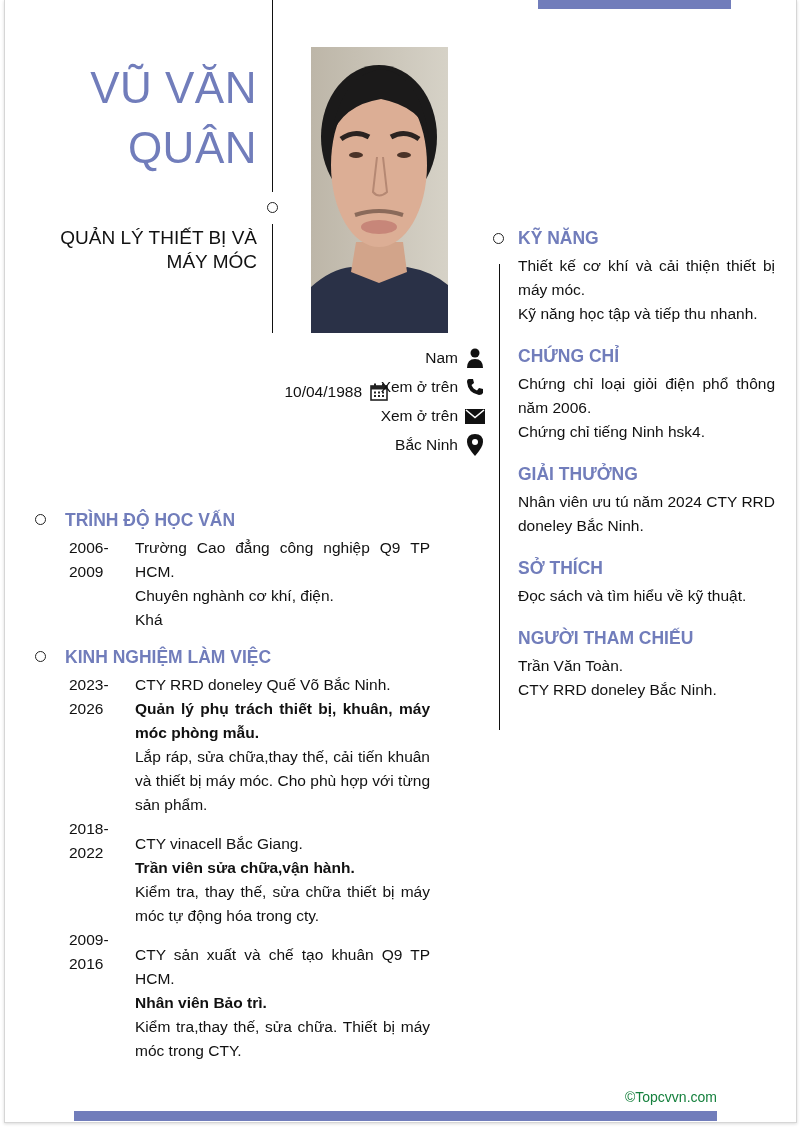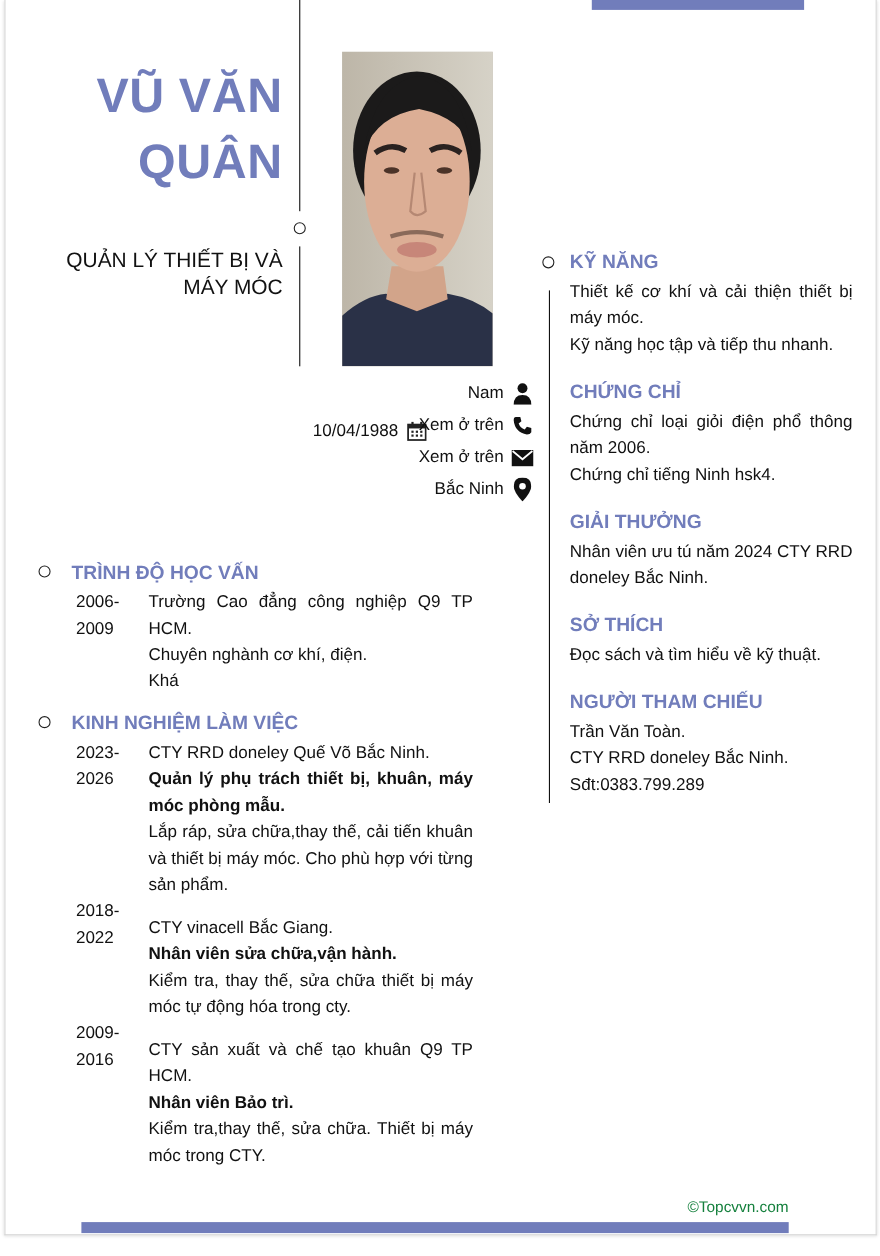--- a/index.html
+++ b/index.html
@@ -7,21 +7,21 @@
          font-family: "Liberation Sans", "DejaVu Sans", sans-serif; color: #111; }
   .page { position: absolute; left: 4px; top: 0; width: 791px; height: 1122px;
           border: 1px solid #d6d6d6; border-top: none; box-shadow: 0 1px 3px rgba(0,0,0,0.15); background: #fff; }
   .bar-top { position: absolute; left: 538px; top: 0; width: 193px; height: 9px; background: #717dbb; }
   .bar-bottom { position: absolute; left: 74px; top: 1111px; width: 643px; height: 10px; background: #717dbb; }
 
   .vline { position: absolute; width: 1px; background: #111; }
   .circle { position: absolute; width: 9px; height: 9px; border: 1px solid #222; border-radius: 50%; background: #fff; }
 
   .name { position: absolute; right: 543px; top: 58px; text-align: right; color: #717dbb;
-          font-weight: bold; font-size: 44px; line-height: 60px; letter-spacing: 0.5px; }
+          font-weight: normal; font-size: 44px; line-height: 60px; letter-spacing: 0.5px; }
   .job-title { position: absolute; right: 543px; top: 226px; text-align: right; font-size: 19px; line-height: 24px; color: #111; }
 
   .photo { position: absolute; left: 311px; top: 47px; width: 137px; height: 286px; overflow: hidden; background: #c7c2b7; }
 
   .info-row { position: absolute; font-size: 15.5px; line-height: 20px; color: #111; display: flex; align-items: center; }
   .info-row .ico { display: inline-flex; width: 22px; height: 20px; margin-left: 6px; align-items: center; justify-content: center; }
 
   .sec-title { position: absolute; color: #717dbb; font-weight: bold; font-size: 17.5px; line-height: 22px; }
   .txt { font-size: 15.5px; line-height: 24px; color: #111; }
   .justify { text-align: justify; }
@@ -172,21 +172,21 @@
   </div>
 </div>
 
 <div class="left-entry" style="top:817px;">
   <div class="year">
     <div>2018-</div>
     <div>2022</div>
   </div>
   <div class="body txt" style="top:15px;">
     <div class="justify">CTY vinacell Bắc Giang.</div>
-    <div class="justify bold">Nhân viên sửa chữa,vận hành.</div>
+    <div class="justify bold">Trần viên sửa chữa,vận hành.</div>
     <div class="justify">Kiểm tra, thay thế, sửa chữa thiết bị máy móc tự động hóa trong cty.</div>
   </div>
 </div>
 
 <div class="left-entry" style="top:928px;">
   <div class="year">
     <div>2009-</div>
     <div>2016</div>
   </div>
   <div class="body txt" style="top:15px;">
@@ -218,16 +218,15 @@
 
 <div class="sec-title" style="left:518px; top:557px;">SỞ THÍCH</div>
 <div class="right-block txt" style="top:584px;">
   <div>Đọc sách và tìm hiểu về kỹ thuật.</div>
 </div>
 
 <div class="sec-title" style="left:518px; top:627px;">NGƯỜI THAM CHIẾU</div>
 <div class="right-block txt" style="top:654px;">
   <div>Trần Văn Toàn.</div>
   <div>CTY RRD doneley Bắc Ninh.</div>
-  <div>Sđt:0383.799.289</div>
 </div>
 
 <div class="copyright">©Topcvvn.com</div>
 
 </body></html>

